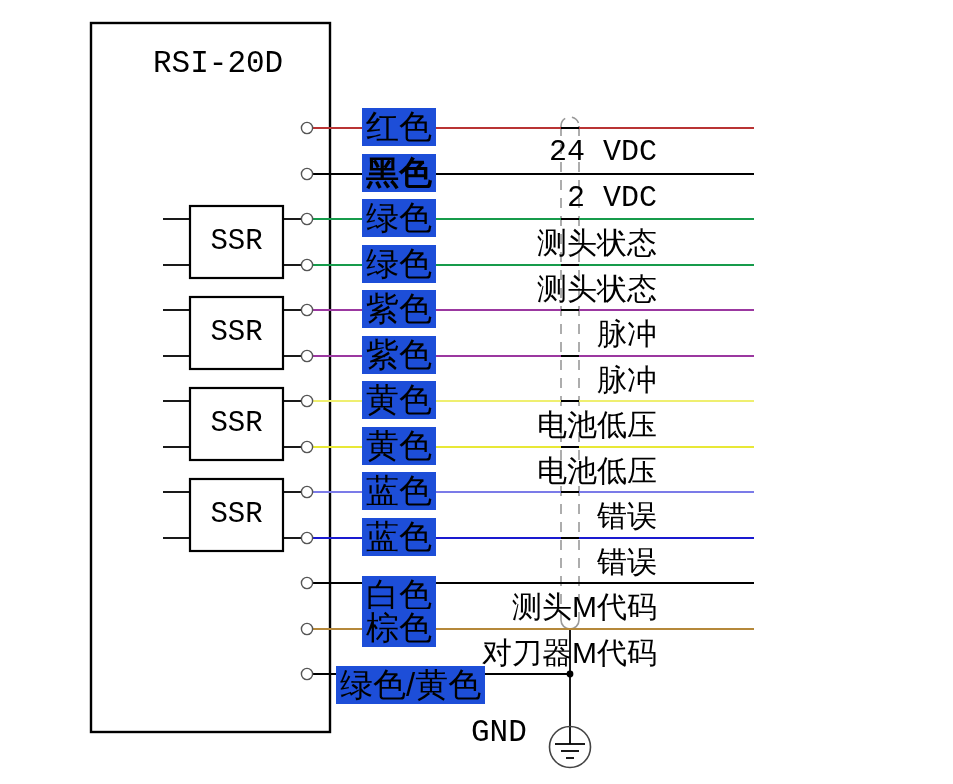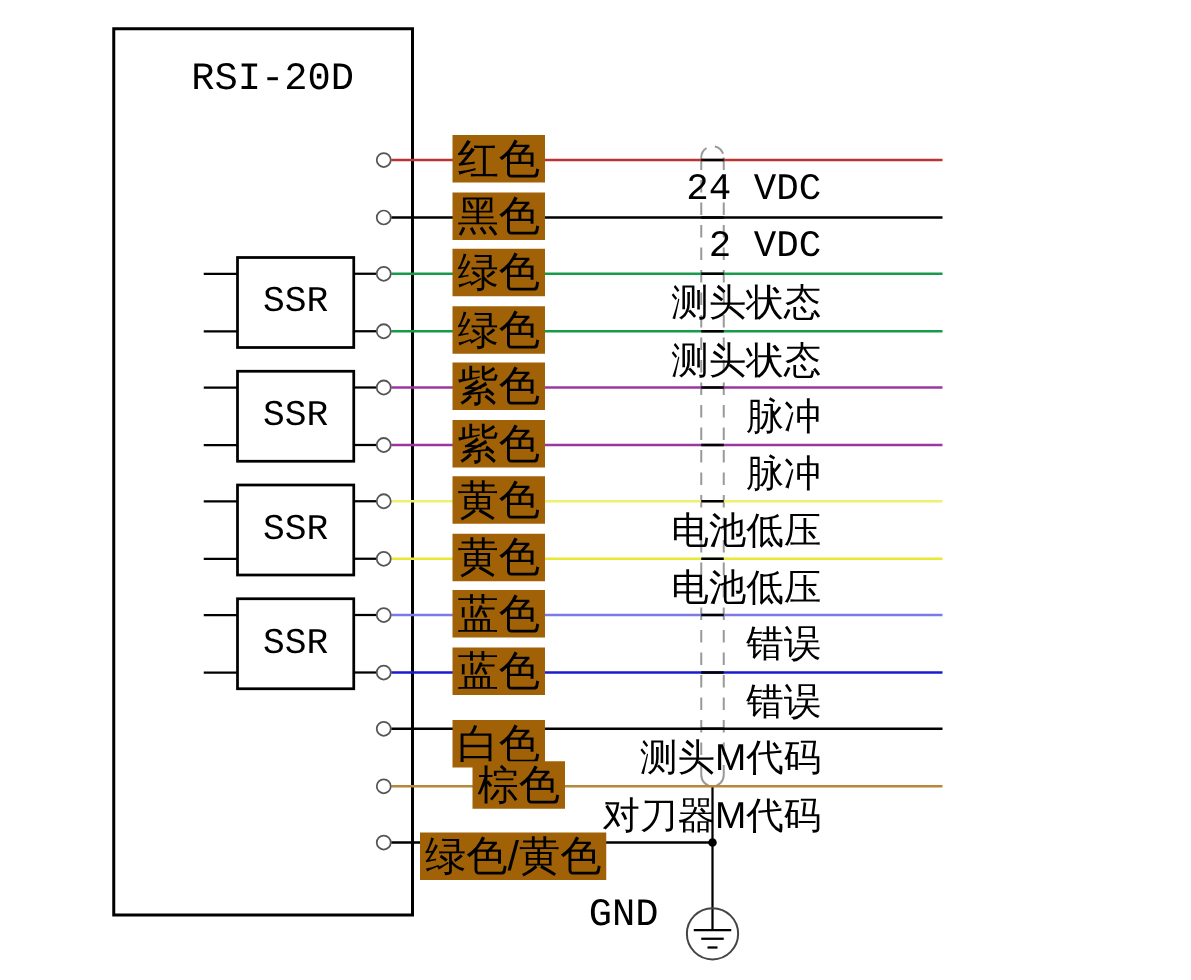--- a/index.html
+++ b/index.html
@@ -15,21 +15,21 @@
     position:absolute;
     color:#000;
     white-space:nowrap;
   }
   .mono{font-family:"Liberation Mono","DejaVu Sans Mono",monospace;}
   .cjk{font-family:"Liberation Sans","DejaVu Sans",sans-serif;}
   .device-title{font-size:31px;line-height:32px;letter-spacing:0px;}
   .ssr-label{font-size:29px;line-height:30px;text-align:center;}
   .wire-color-label{
     font-size:33px;line-height:38px;
-    background:#a16207;
+    background:#1d4ed8;
     padding:0 4px;
   }
   .signal-label{font-size:30px;line-height:34px;}
   .gnd-label{font-size:31px;line-height:32px;}
 </style>
 </head>
 <body>
 
 <div class="canvas">
 
@@ -152,41 +152,41 @@
         <rect x="190" y="388" width="93" height="72" fill="#ffffff" stroke="#000000" stroke-width="2.2"></rect>
         <rect x="190" y="479" width="93" height="72" fill="#ffffff" stroke="#000000" stroke-width="2.2"></rect>
       </g>
   </svg>
 
   <div class="lbl mono device-title" style="left:153px;top:48px;">RSI-20D</div>
 
   <div id="labels-layer">
       <div class="lbl cjk wire-color-label" style="left:362px;top:108px;">红色</div>
       <div class="lbl signal-label mono" style="right:97px;top:135px;">24 VDC</div>
-      <div class="lbl cjk wire-color-label" style="left:362px;top:154px;">黑色</div>
+      <div class="lbl cjk wire-color-label" style="left:362px;top:154px;font-weight:bold;">黑色</div>
       <div class="lbl signal-label mono" style="right:97px;top:181px;">2 VDC</div>
       <div class="lbl cjk wire-color-label" style="left:362px;top:199px;">绿色</div>
       <div class="lbl signal-label cjk" style="right:97px;top:226px;">测头状态</div>
       <div class="lbl cjk wire-color-label" style="left:362px;top:245px;">绿色</div>
       <div class="lbl signal-label cjk" style="right:97px;top:272px;">测头状态</div>
       <div class="lbl cjk wire-color-label" style="left:362px;top:290px;">紫色</div>
       <div class="lbl signal-label cjk" style="right:97px;top:317px;">脉冲</div>
       <div class="lbl cjk wire-color-label" style="left:362px;top:336px;">紫色</div>
       <div class="lbl signal-label cjk" style="right:97px;top:363px;">脉冲</div>
       <div class="lbl cjk wire-color-label" style="left:362px;top:381px;">黄色</div>
       <div class="lbl signal-label cjk" style="right:97px;top:408px;">电池低压</div>
       <div class="lbl cjk wire-color-label" style="left:362px;top:427px;">黄色</div>
       <div class="lbl signal-label cjk" style="right:97px;top:454px;">电池低压</div>
       <div class="lbl cjk wire-color-label" style="left:362px;top:472px;">蓝色</div>
       <div class="lbl signal-label cjk" style="right:97px;top:499px;">错误</div>
       <div class="lbl cjk wire-color-label" style="left:362px;top:518px;">蓝色</div>
       <div class="lbl signal-label cjk" style="right:97px;top:545px;">错误</div>
       <div class="lbl cjk wire-color-label" style="left:362px;top:563px;margin-top:13px;">白色</div>
       <div class="lbl signal-label cjk" style="right:97px;top:590px;">测头M代码</div>
-      <div class="lbl cjk wire-color-label" style="left:362px;top:609px;margin-left:16px;">棕色</div>
+      <div class="lbl cjk wire-color-label" style="left:362px;top:609px;">棕色</div>
       <div class="lbl signal-label cjk" style="right:97px;top:636px;">对刀器M代码</div>
       <div class="lbl cjk wire-color-label" style="left:336px;top:654px;margin-top:12px;">绿色/黄色</div>
       <div class="lbl mono ssr-label" style="left:190px;top:227px;width:93px;">SSR</div>
       <div class="lbl mono ssr-label" style="left:190px;top:318px;width:93px;">SSR</div>
       <div class="lbl mono ssr-label" style="left:190px;top:409px;width:93px;">SSR</div>
       <div class="lbl mono ssr-label" style="left:190px;top:500px;width:93px;">SSR</div>
     </div>
 
   <div class="lbl mono gnd-label" style="left:471px;top:717px;">GND</div>
 </div>

